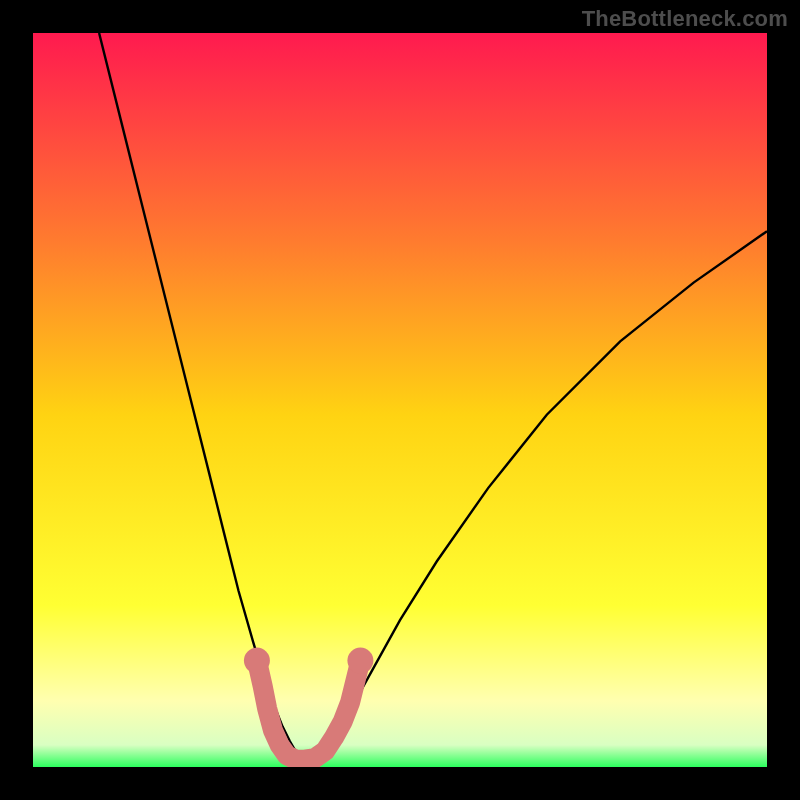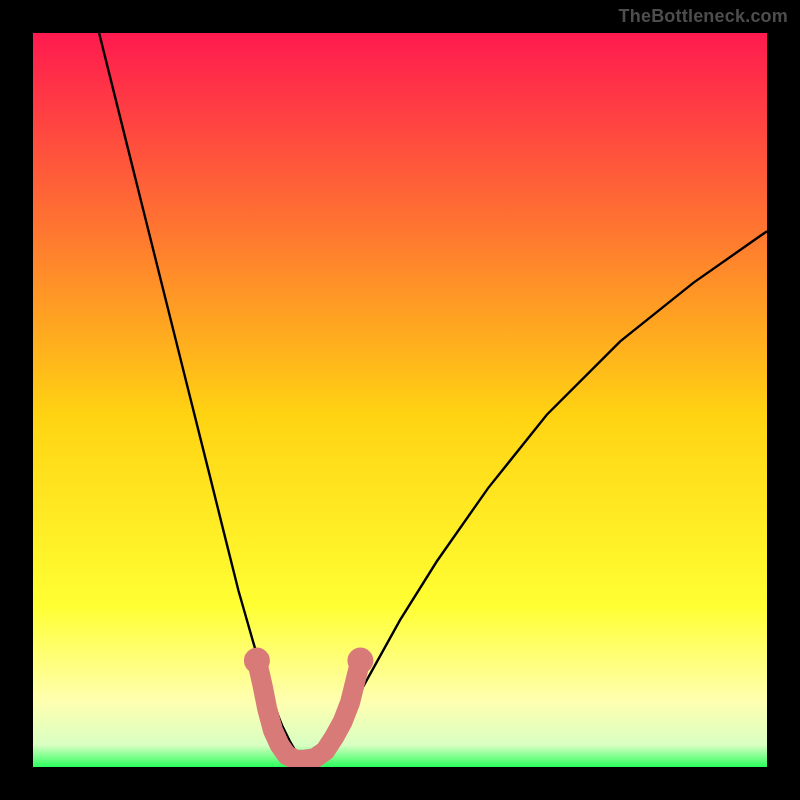--- a/index.html
+++ b/index.html
@@ -23,21 +23,21 @@
     top: 33px;
     width: 734px;
     height: 734px;
     overflow: hidden;
   }
   .watermark {
     position: absolute;
     top: 6px;
     right: 12px;
     color: #4d4d4d;
-    font-size: 18px;
+    font-size: 22px;
     font-weight: 600;
     letter-spacing: 0.2px;
     user-select: none;
   }
   svg { display: block; }
 </style>
 </head>
 <body>
 
 <div class="frame">

